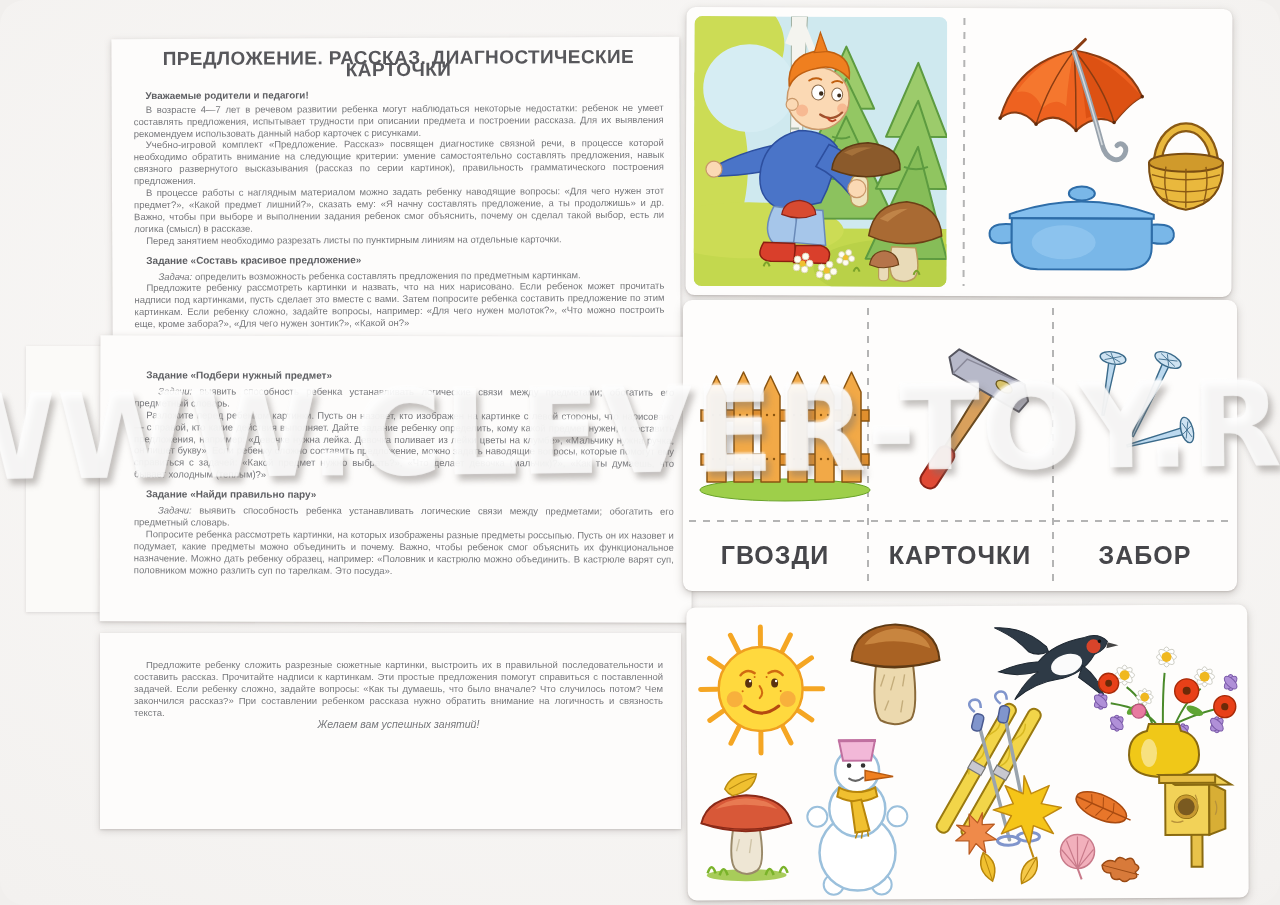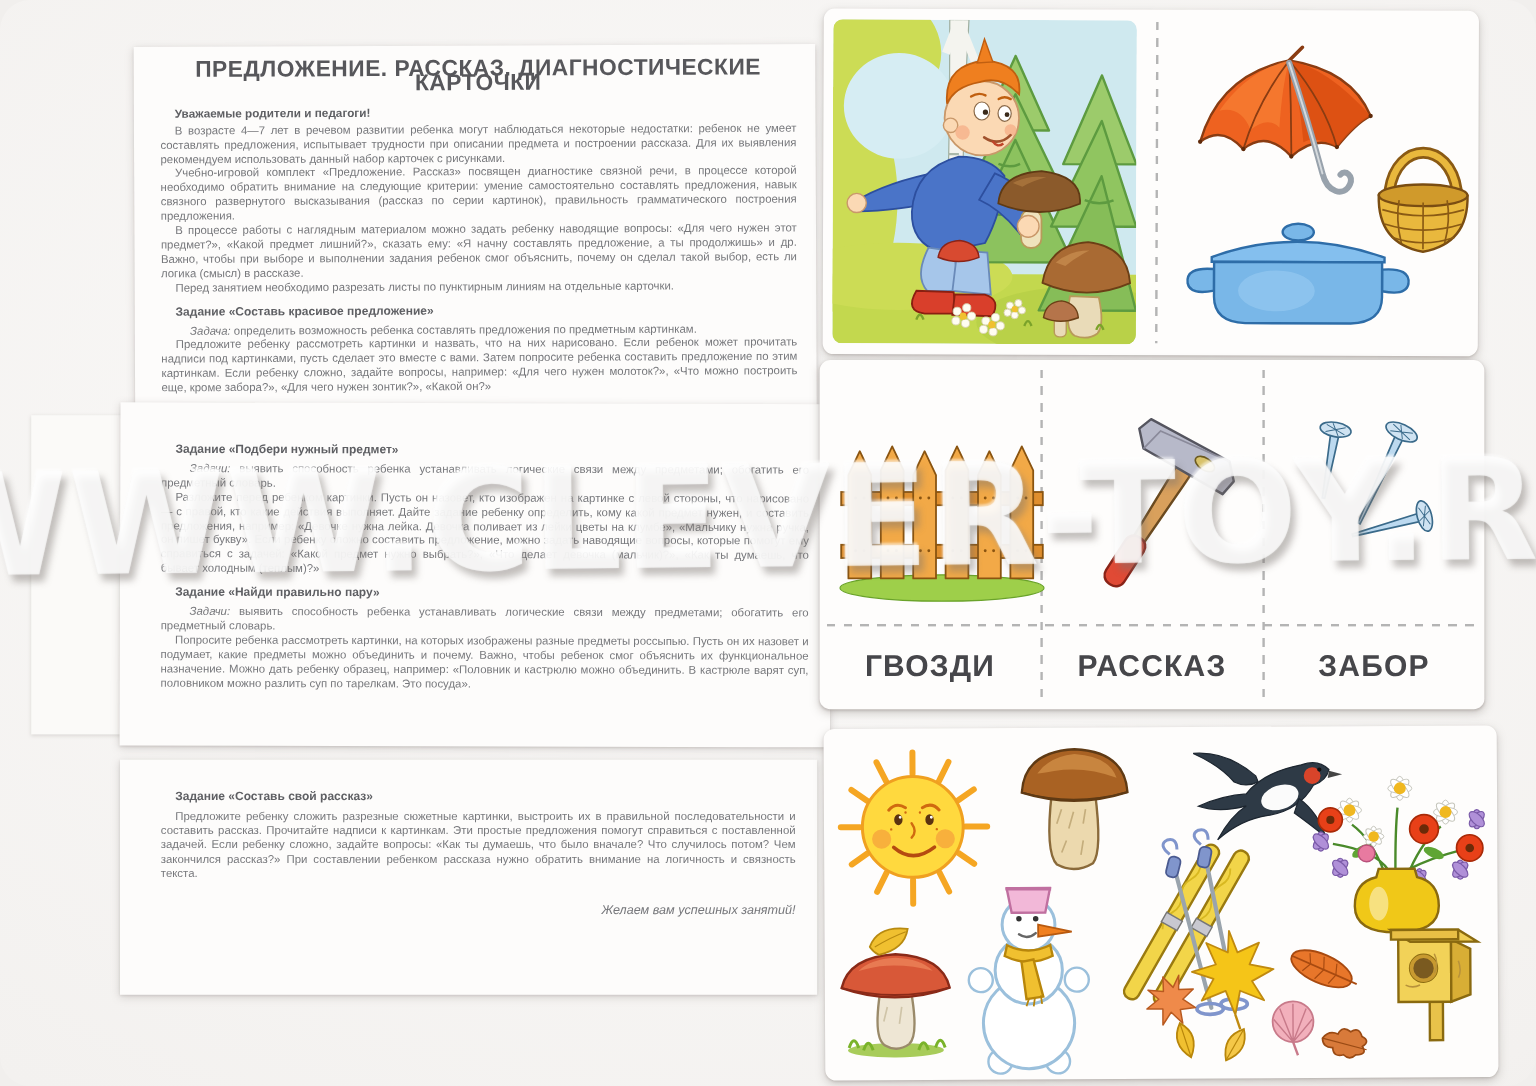--- a/index.html
+++ b/index.html
@@ -22,21 +22,21 @@
   .s1-inner{padding:14px 16px 0 22px;}
   .s2-inner{padding:34px 18px 0 34px;}
   .s3-inner{padding:26px 18px 0 34px;}
   .doc-title{font-size:19px;font-weight:bold;color:#57575b;text-align:center;letter-spacing:.4px;margin:0 0 13px 0;}
   .txt{color:#77787c;font-size:9.5px;line-height:11.9px;text-align:justify;}
   .txt p{margin:0;}
   .ind{text-indent:12px;}
   .greeting{font-weight:bold;color:#5e5f63;margin-left:12px;margin-bottom:2px;font-size:9.8px;}
   .task-head{font-weight:bold;color:#5e5f63;font-size:10px;margin:8px 0 4px 0;text-indent:12px;}
   .lead{font-style:italic;margin-left:12px;}
-  .footer-wish{font-style:italic;text-align:right;color:#76777b;font-size:10.5px;margin-top:20px;}
+  .footer-wish{font-style:italic;text-align:center;color:#76777b;font-size:10.5px;}
   
   .card{position:absolute;background:#fefdfc;border-radius:9px;box-shadow:0 3px 8px rgba(135,127,121,.38), 0 1px 2px rgba(135,127,121,.3);}
   #card1{left:686px;top:8px;width:546px;height:288px;transform:rotate(.2deg);}
   #card2{left:683px;top:300px;width:554px;height:291px;}
   #card3{left:687px;top:606px;width:561px;height:293px;transform:rotate(-.3deg);}
   .abs{position:absolute;}
   .vdash{position:absolute;width:2px;background:repeating-linear-gradient(to bottom,#b4b4b4 0 7px,transparent 7px 14px);}
   .hdash{position:absolute;height:2px;background:repeating-linear-gradient(to right,#b4b4b4 0 7px,transparent 7px 14px);}
   .word-label{
     position:absolute;top:232px;height:46px;display:flex;align-items:center;justify-content:center;
@@ -80,21 +80,20 @@
       <p class="ind"><span class="lead">Задачи:</span><span> выявить способность ребенка устанавливать логические связи между предметами; обогатить его предметный словарь.</span></p>
       <p class="ind">Разложите перед ребенком картинки. Пусть он назовет, кто изображен на картинке с левой стороны, что нарисовано — с правой, кто какие действия выполняет. Дайте задание ребенку определить, кому какой предмет нужен, и составить предложения, например: «Девочке нужна лейка. Девочка поливает из лейки цветы на клумбе», «Мальчику нужна ручка, он пишет букву». Если ребенку сложно составить предложение, можно задать наводящие вопросы, которые помогут ему справиться с задачей: «Какой предмет нужно выбрать?», «Что делает девочка (мальчик)?», «Как ты думаешь, что бывает холодным (теплым)?»</p>
       <div class="task-head">Задание «Найди правильно пару»</div>
       <p class="ind"><span class="lead">Задачи:</span><span> выявить способность ребенка устанавливать логические связи между предметами; обогатить его предметный словарь.</span></p>
       <p class="ind">Попросите ребенка рассмотреть картинки, на которых изображены разные предметы россыпью. Пусть он их назовет и подумает, какие предметы можно объединить и почему. Важно, чтобы ребенок смог объяснить их функциональное назначение. Можно дать ребенку образец, например: «Половник и кастрюлю можно объединить. В кастрюле варят суп, половником можно разлить суп по тарелкам. Это посуда».</p>
     </div>
   </div>
 
   <div class="sheet" id="sheet3">
     <div class="s3-inner txt">
-      <div class="task-head" style="margin-top:0">Задание «Составь свой рассказ»</div>
       <p class="ind">Предложите ребенку сложить разрезные сюжетные картинки, выстроить их в правильной последовательности и составить рассказ. Прочитайте надписи к картинкам. Эти простые предложения помогут справиться с поставленной задачей. Если ребенку сложно, задайте вопросы: «Как ты думаешь, что было вначале? Что случилось потом? Чем закончился рассказ?» При составлении ребенком рассказа нужно обратить внимание на логичность и связность текста.</p>
       <div class="footer-wish">Желаем вам успешных занятий!</div>
     </div>
   </div>
 
   <div class="card" id="card1">
     <div class="scene">
       <svg viewBox="0 0 253 270" width="253" height="270">
         <rect width="253" height="270" fill="#cfe9ef"></rect>
         <ellipse cx="18" cy="28" rx="72" ry="58" fill="#ccdc55"></ellipse>
@@ -305,21 +304,21 @@
           <path d="M-9 -3 L9 3 M-9 3 L9 -3 M-3 -5 L3 5" stroke="#3a6a8a" stroke-width=".8"></path>
         </g>
         <g transform="translate(104 88) rotate(75)">
           <path d="M-3.5 4 L-1 62 L1 62 L3.5 4 Z" fill="#bcd9ef" stroke="#3a6a8a" stroke-width="1.4"></path>
           <ellipse cx="0" cy="0" rx="13" ry="6" fill="#cfe3f2" stroke="#3a6a8a" stroke-width="1.4"></ellipse>
           <path d="M-8 -3 L8 3 M-8 3 L8 -3 M-3 -5 L3 5" stroke="#3a6a8a" stroke-width=".8"></path>
         </g>
       </svg>
     </div>
     <div class="word-label" style="left:0;width:184px;">ГВОЗДИ</div>
-    <div class="word-label" style="left:185px;width:184px;">РАССКАЗ</div>
+    <div class="word-label" style="left:185px;width:184px;">КАРТОЧКИ</div>
     <div class="word-label" style="left:370px;width:184px;">ЗАБОР</div>
   </div>
 
   <div class="card" id="card3">
 
     <div class="abs" style="left:10px;top:16px;">
       <svg viewBox="0 0 132 136" width="132" height="136">
         <g stroke="#f5a623" stroke-width="5" stroke-linecap="round">
           <line x1="108" y1="66" x2="126" y2="66"></line>
             <line x1="102" y1="88" x2="115" y2="97"></line>

